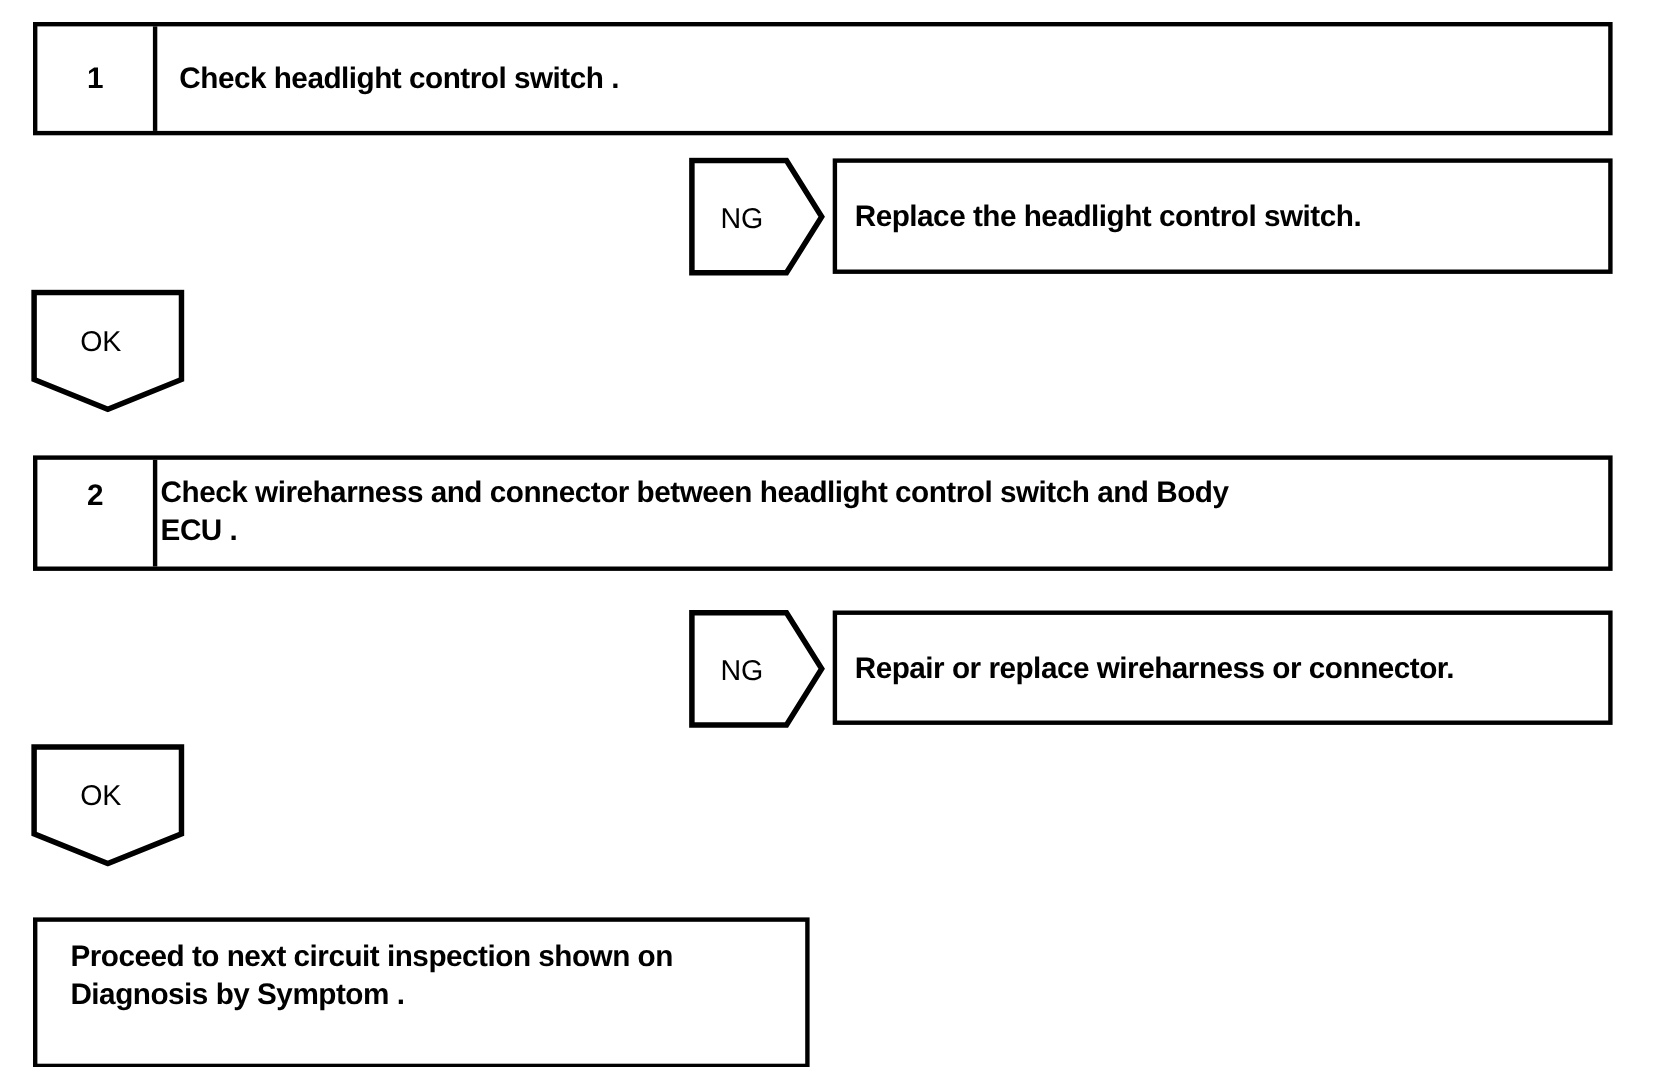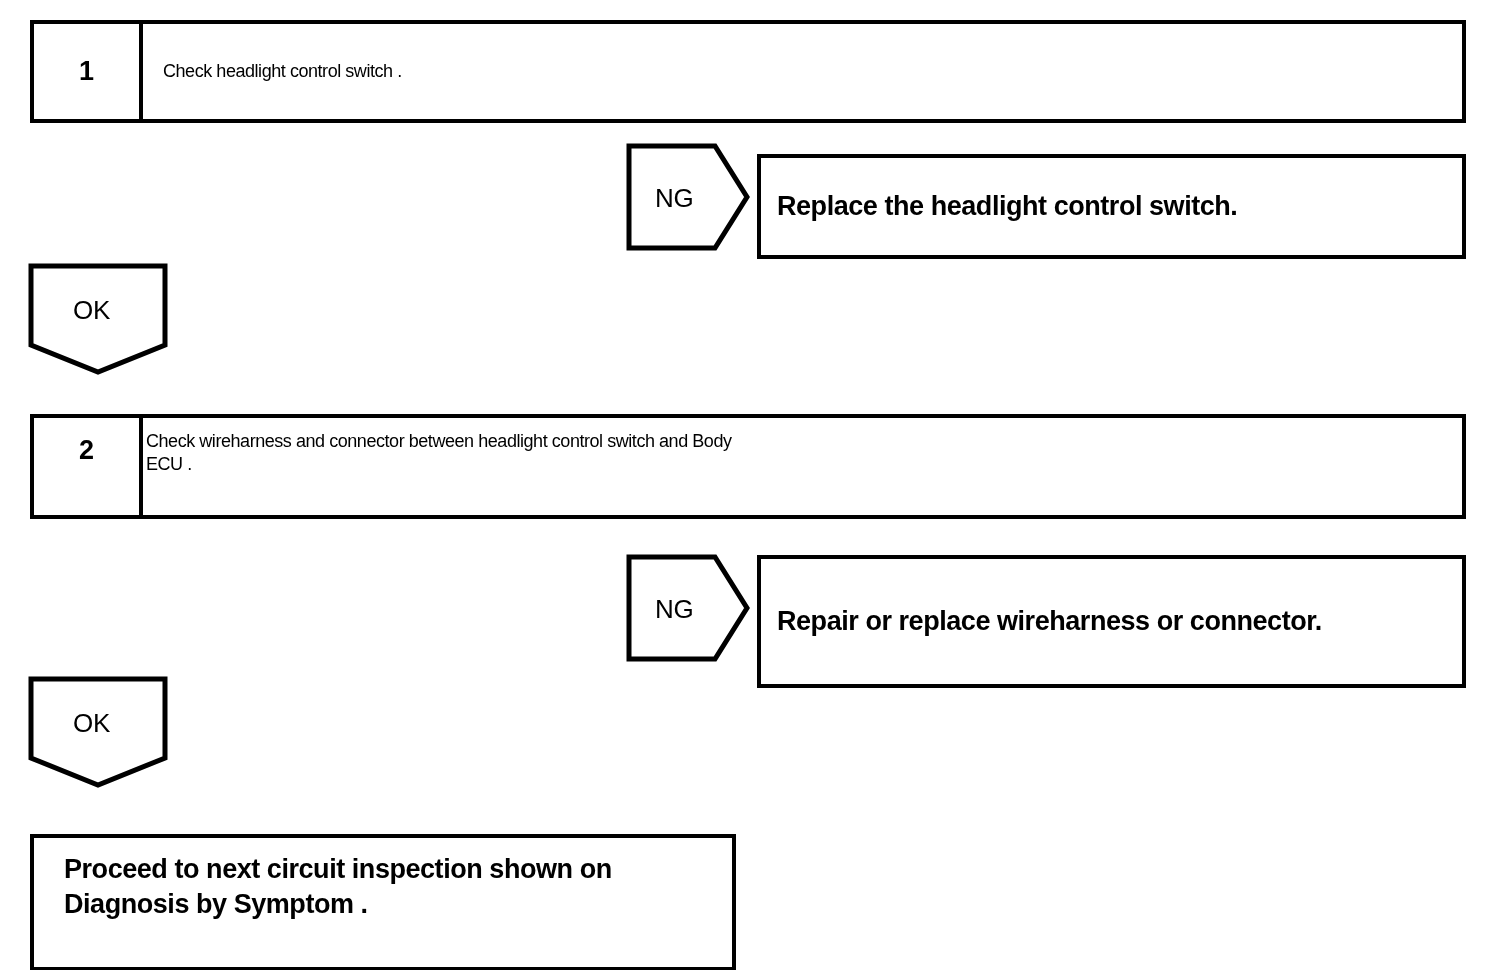--- a/index.html
+++ b/index.html
@@ -41,40 +41,40 @@
     font-weight: bold;
     letter-spacing: -0.2px;
   }
   .box-text {
     position: absolute;
     top: 0;
     bottom: 0;
     right: 0;
     display: flex;
     align-items: center;
-    font-size: 18px;
-    font-weight: normal;
+    font-size: 27px;
+    font-weight: bold;
     line-height: 1.28;
     letter-spacing: -0.45px;
     white-space: pre-line;
   }
 
   
   #step1-box   { left: 30px;  top: 20px;  width: 1436px; height: 103px; }
   #step1-num   { width: 109px; }
   #step1-text  { left: 113px; padding-left: 16px; }
 
   
   #step2-box   { left: 30px;  top: 414px; width: 1436px; height: 105px; }
   #step2-num   { width: 109px; align-items: flex-start; padding-top: 17px; }
   #step2-text  { left: 96px; padding-left: 16px; align-items: flex-start; padding-top: 12px; }
 
   
-  #ng1-box { left: 757px; top: 144px; width: 709px; height: 105px; margin-top: 10px; }
-  #ng2-box { left: 757px; top: 555px; width: 709px; height: 133px; }
+  #ng1-box { left: 757px; top: 144px; width: 709px; height: 105px; }
+  #ng2-box { left: 757px; top: 555px; width: 709px; height: 104px; }
   .ng-box-text {
     position: absolute;
     left: 0; right: 0; top: 0; bottom: 0;
     display: flex;
     align-items: center;
     padding-left: 16px;
     font-size: 27px;
     font-weight: bold;
     letter-spacing: -0.45px;
   }

